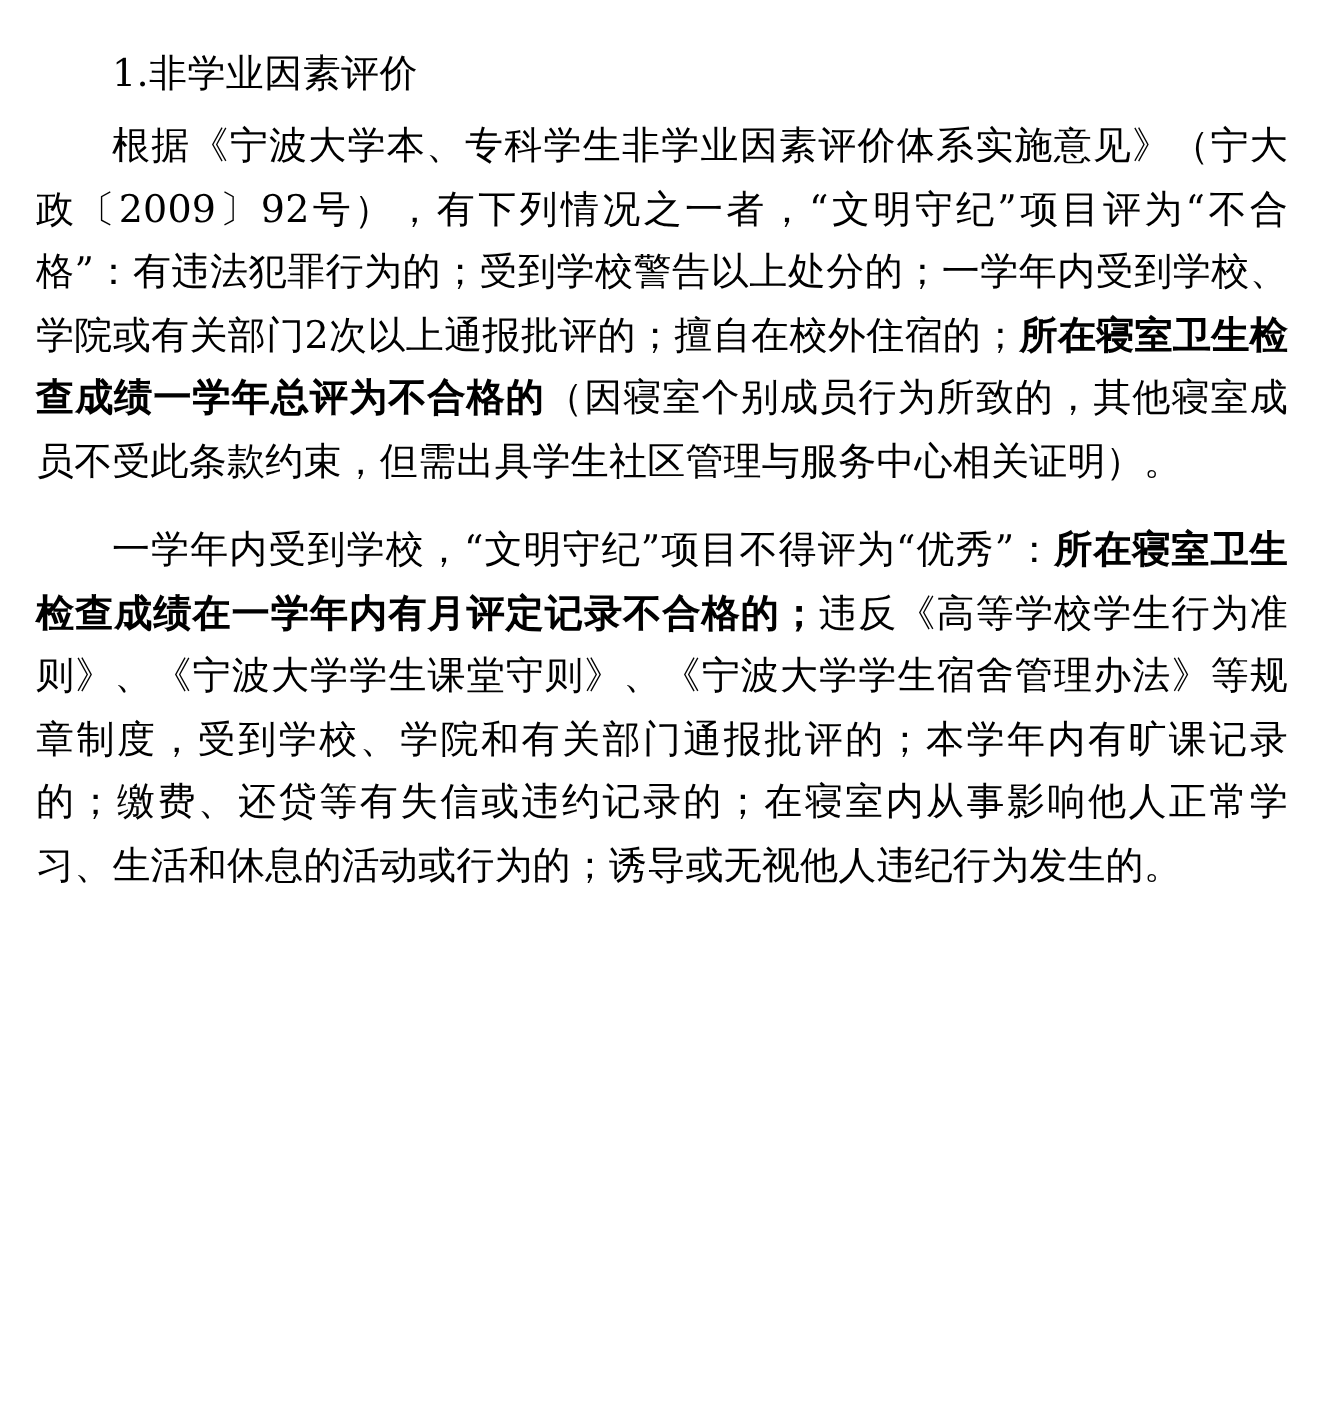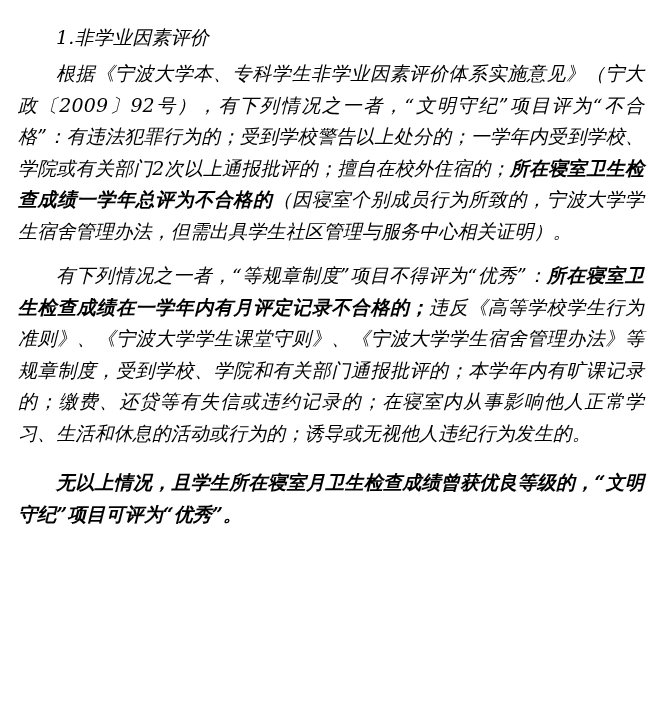--- a/index.html
+++ b/index.html
@@ -13,21 +13,20 @@
     font-family: "DejaVu Serif", "Liberation Serif", serif;
     color: #000000;
     overflow: hidden;
   }
   .page {
     width: 660px;
     height: 529px;
     box-sizing: border-box;
     padding: 22px 16px 10px 18px;
     background: #ffffff;
-    font-style: italic;
   }
   .doc-heading {
     font-size: 19px;
     line-height: 30px;
     margin: 0 0 6px 0;
     text-indent: 38px;
     font-weight: normal;
     letter-spacing: 0.2px;
   }
   .para {
@@ -53,28 +52,25 @@
   }
 </style>
 </head>
 <body>
 
 <div class="page">
 
   <h1 class="doc-heading">1.非学业因素评价</h1>
 
   <p class="para">
-    <span>根据《宁波大学本、专科学生非学业因素评价体系实施意见》（宁大政〔2009〕92号），有下列情况之一者，“文明守纪”项目评为“不合格”：有违法犯罪行为的；受到学校警告以上处分的；一学年内受到学校、学院或有关部门2次以上通报批评的；擅自在校外住宿的；</span><span class="bold">所在寝室卫生检查成绩一学年总评为不合格的</span><span>（因寝室个别成员行为所致的，宁波大学学生宿舍管理办法，但需出具学生社区管理与服务中心相关证明）。</span>
+    <span>根据《宁波大学本、专科学生非学业因素评价体系实施意见》（宁大政〔2009〕92号），有下列情况之一者，“文明守纪”项目评为“不合格”：有违法犯罪行为的；受到学校警告以上处分的；一学年内受到学校、学院或有关部门2次以上通报批评的；擅自在校外住宿的；</span><span class="bold">所在寝室卫生检查成绩一学年总评为不合格的</span><span>（因寝室个别成员行为所致的，其他寝室成员不受此条款约束，但需出具学生社区管理与服务中心相关证明）。</span>
   </p>
 
   <div class="spacer-sm"></div>
 
   <p class="para">
-    <span>有下列情况之一者，“等规章制度”项目不得评为“优秀”：</span><span class="bold">所在寝室卫生检查成绩在一学年内有月评定记录不合格的；</span><span>违反《高等学校学生行为准则》、《宁波大学学生课堂守则》、《宁波大学学生宿舍管理办法》等规章制度，受到学校、学院和有关部门通报批评的；本学年内有旷课记录的；缴费、还贷等有失信或违约记录的；在寝室内从事影响他人正常学习、生活和休息的活动或行为的；诱导或无视他人违纪行为发生的。</span>
+    <span>一学年内受到学校，“文明守纪”项目不得评为“优秀”：</span><span class="bold">所在寝室卫生检查成绩在一学年内有月评定记录不合格的；</span><span>违反《高等学校学生行为准则》、《宁波大学学生课堂守则》、《宁波大学学生宿舍管理办法》等规章制度，受到学校、学院和有关部门通报批评的；本学年内有旷课记录的；缴费、还贷等有失信或违约记录的；在寝室内从事影响他人正常学习、生活和休息的活动或行为的；诱导或无视他人违纪行为发生的。</span>
   </p>
 
   <div class="spacer-md"></div>
 
-  <p class="para nogap">
-    <span class="bold">无以上情况，且学生所在寝室月卫生检查成绩曾获优良等级的，“文明守纪”项目可评为“优秀”。</span>
-  </p>
 
 </div>
 
 </body></html>

